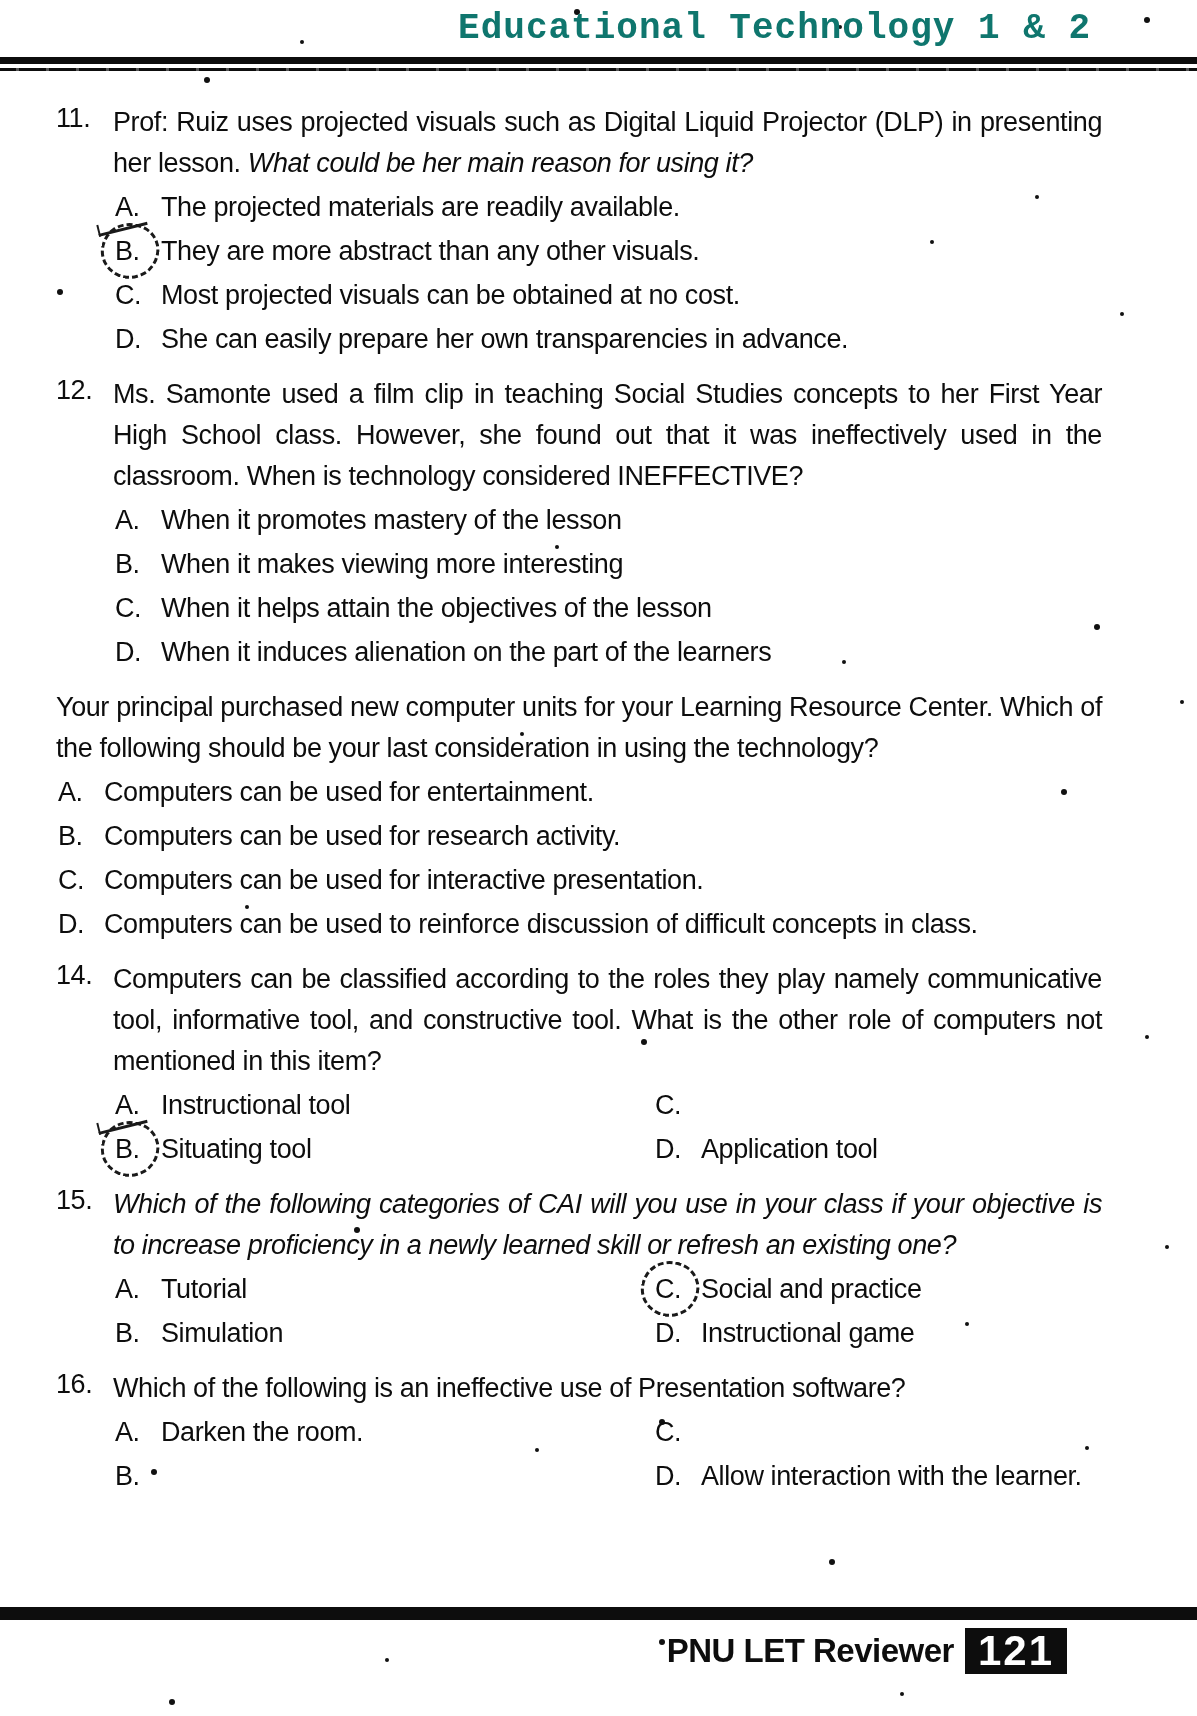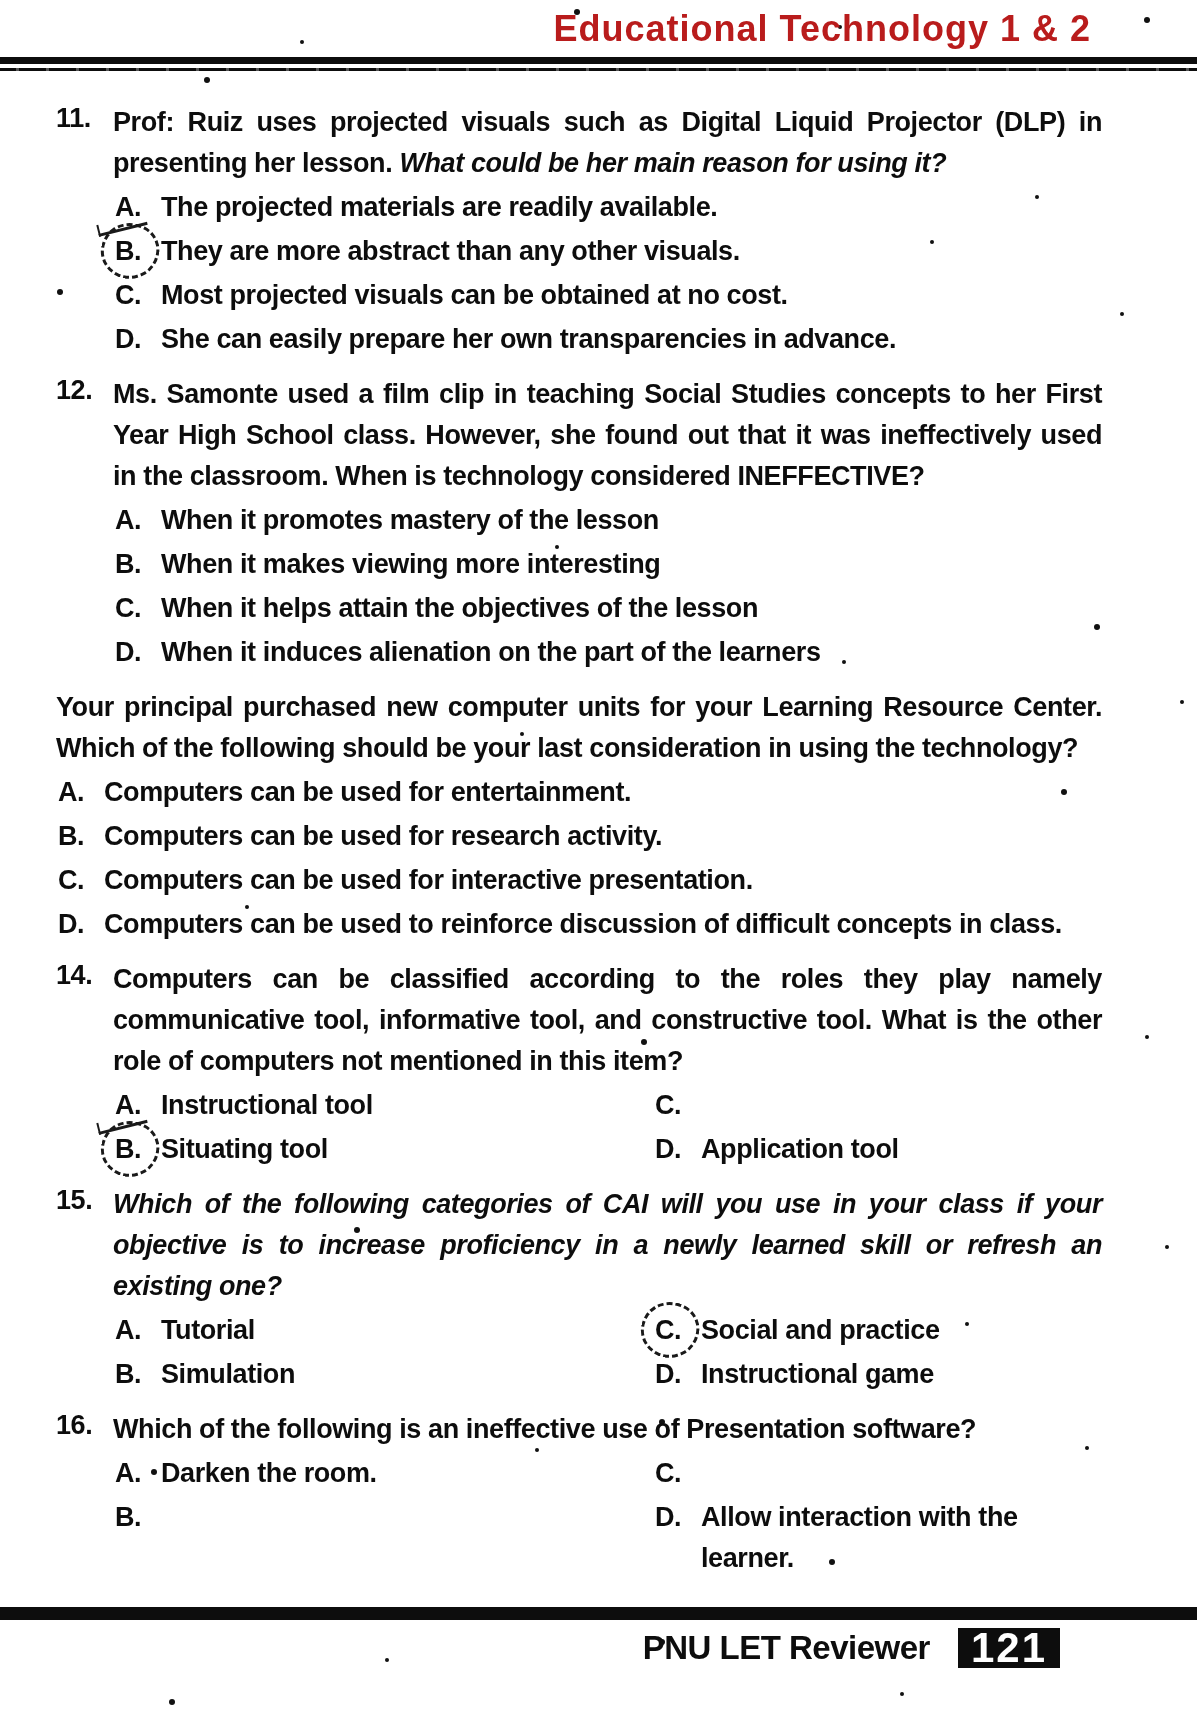--- a/index.html
+++ b/index.html
@@ -5,35 +5,35 @@
   html,body{margin:0;padding:0;}
   body{
     width:1197px;height:1716px;position:relative;overflow:hidden;
     background:#ffffff;color:#0d0d0d;
     font-family:"Liberation Sans", sans-serif;
     -webkit-font-smoothing:none;
   }
   
   .page-title{
     position:absolute;top:8px;right:106px;
-    font-family:Liberation Sans, sans-serif;
+    font-family:Liberation Mono, monospace;
     font-weight:bold;font-size:36px;letter-spacing:1px;
-    color:#b91c1c;
+    color:#0f766e;
   }
   .rule-thick{
     position:absolute;top:57px;left:0;width:1197px;height:7px;background:#0d0d0d;
   }
   .rule-thin{
     position:absolute;top:68px;left:0;width:1197px;height:3px;
     background:repeating-linear-gradient(90deg,#0d0d0d 0 16px,#555 16px 19px,#0d0d0d 19px 30px);
   }
   
   .content{
     position:absolute;top:98px;left:56px;width:1046px;
-    font-size:27px;font-weight:700;line-height:41px;letter-spacing:-0.4px;
+    font-size:27px;font-weight:400;line-height:41px;letter-spacing:-0.4px;
   }
   .q{display:flex;margin-bottom:7px;}
   .q-num{width:57px;flex:none;}
   .q-body{flex:1;min-width:0;}
   .q-text{margin:4px 0 3px 0;text-align:justify;}
   .q-text.ital, .ital{font-style:italic;}
   .opts{margin-top:2px;}
   .opts.twocol{
     display:grid;grid-template-columns:540px 1fr;
     grid-template-rows:auto auto;grid-auto-flow:column;
@@ -50,27 +50,27 @@
   .opt-letter[data-marktype="scribble"]::after{
     content:"";position:absolute;left:-18px;top:32px;width:48px;height:9px;
     border-bottom:3px solid #1a1a1a;border-left:2px solid #1a1a1a;
     transform:rotate(-14deg);
   }
   
   .footer-bar{
     position:absolute;top:1607px;left:0;width:1197px;height:13px;background:#0d0d0d;
   }
   .footer-row{
-    position:absolute;top:1628px;right:137px;
-    display:flex;align-items:center;gap:28px;justify-content:center;
+    position:absolute;top:1628px;right:130px;
+    display:flex;align-items:center;gap:11px;justify-content:center;
   }
   .footer-label{font-size:33px;font-weight:700;letter-spacing:-0.5px;}
   .page-box{
     background:#0d0d0d;color:#ffffff;font-weight:700;font-size:42px;
-    height:40px;min-width:72px;padding:0 13px;
+    height:46px;min-width:72px;padding:0 13px;
     display:flex;align-items:center;justify-content:center;letter-spacing:2px;
   }
   
   .noise{
     position:absolute;top:0;left:0;width:4px;height:4px;border-radius:50%;
     background:transparent;pointer-events:none;
     box-shadow:
       575px 10px 0 1px #111, 838px 25px 0 0 #111, 1145px 18px 0 1px #111,
       300px 40px 0 0 #111, 205px 78px 0 1px #111, 1035px 195px 0 0 #111,
       930px 240px 0 0 #111, 58px 290px 0 1px #111, 1120px 312px 0 0 #111,

